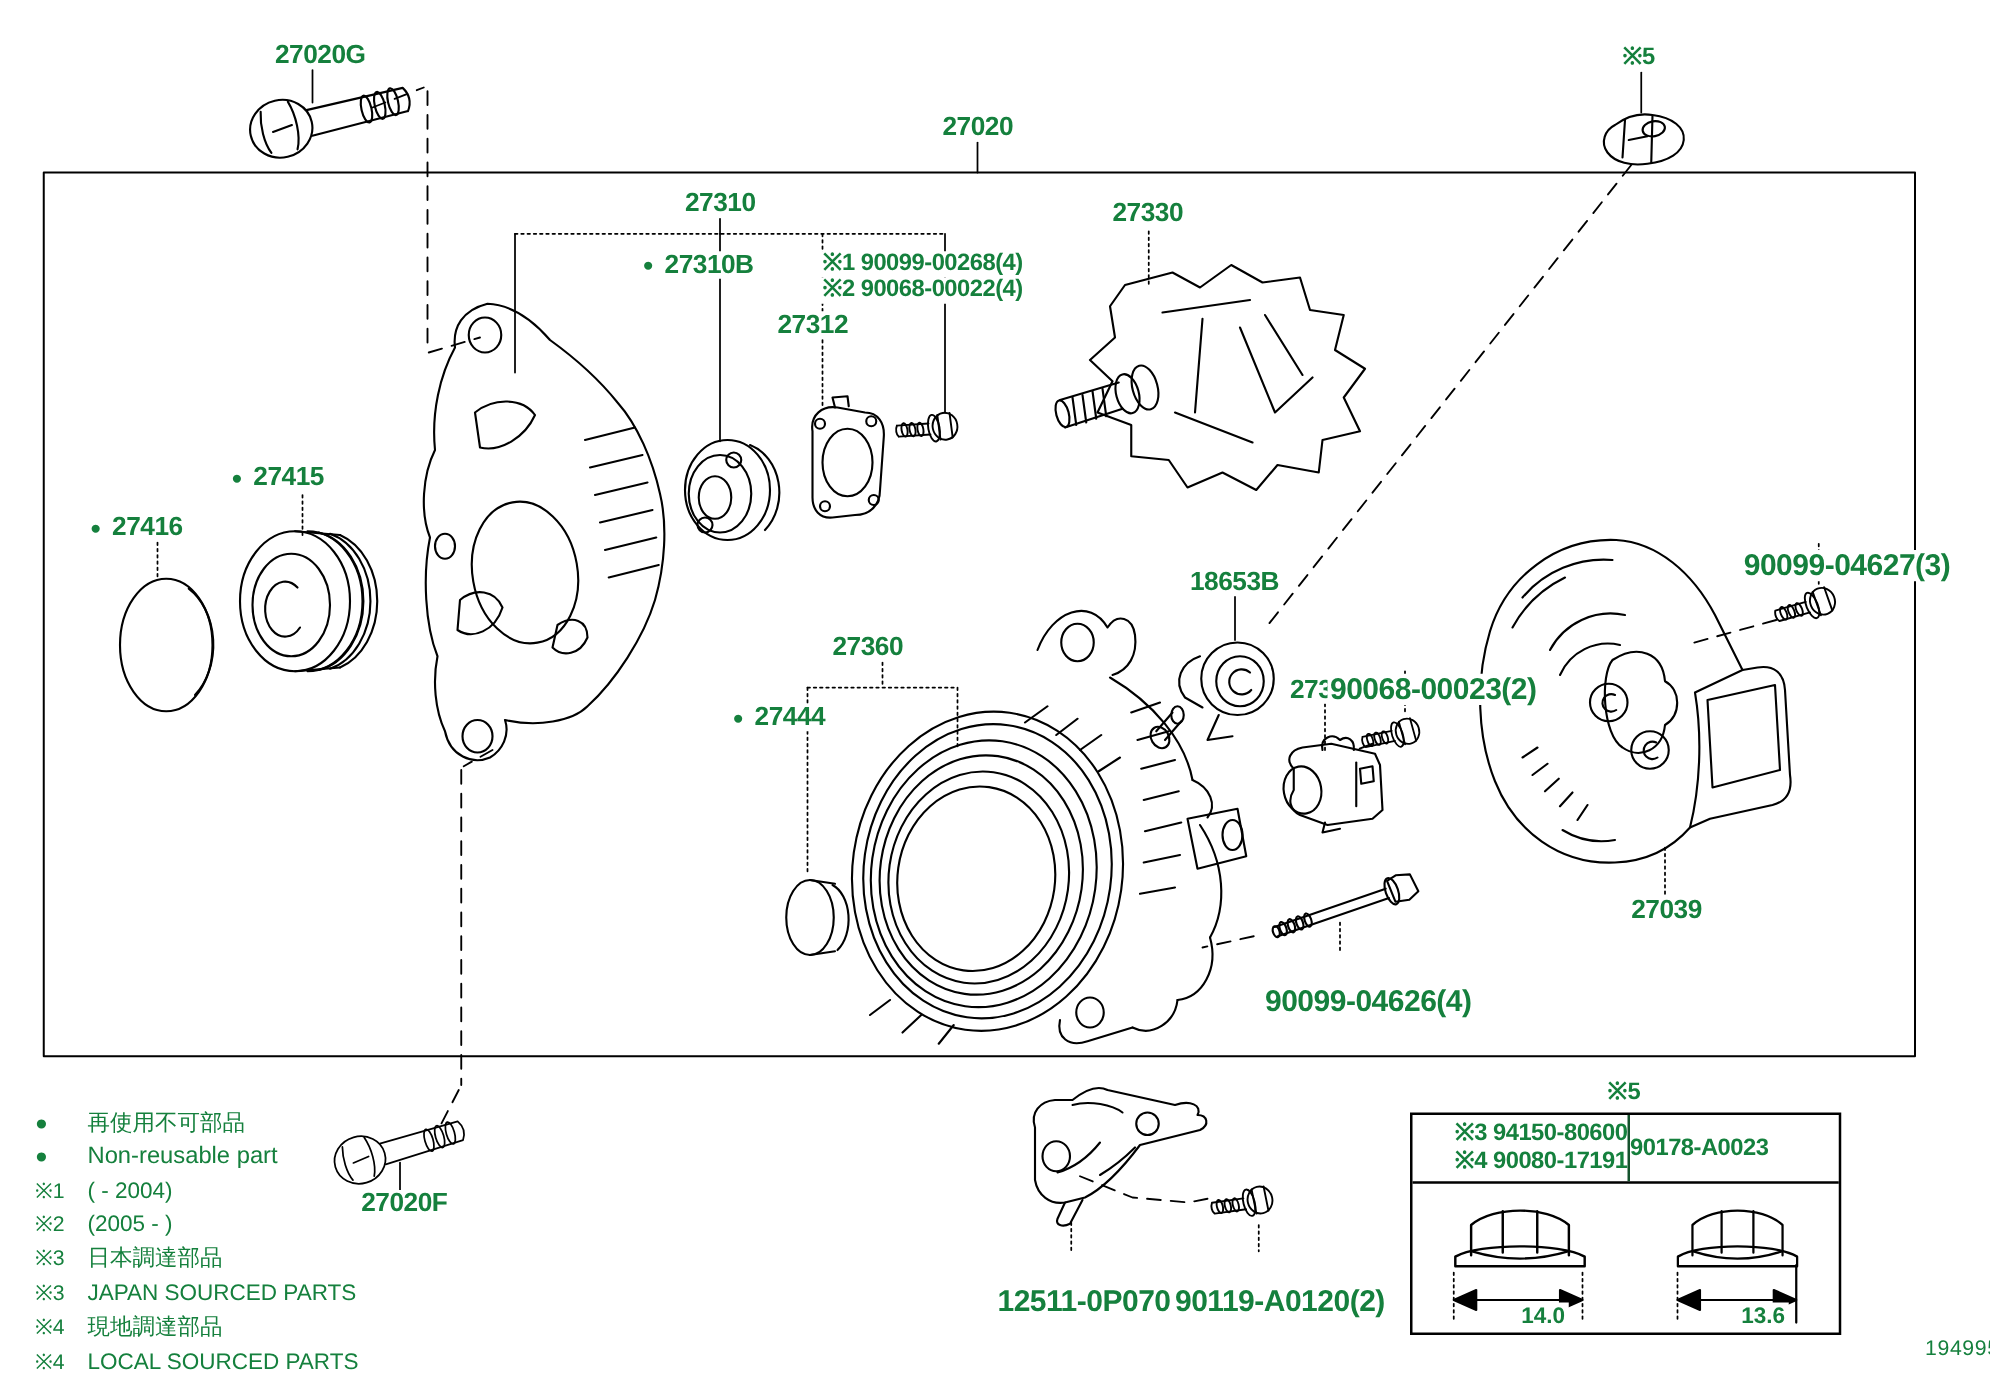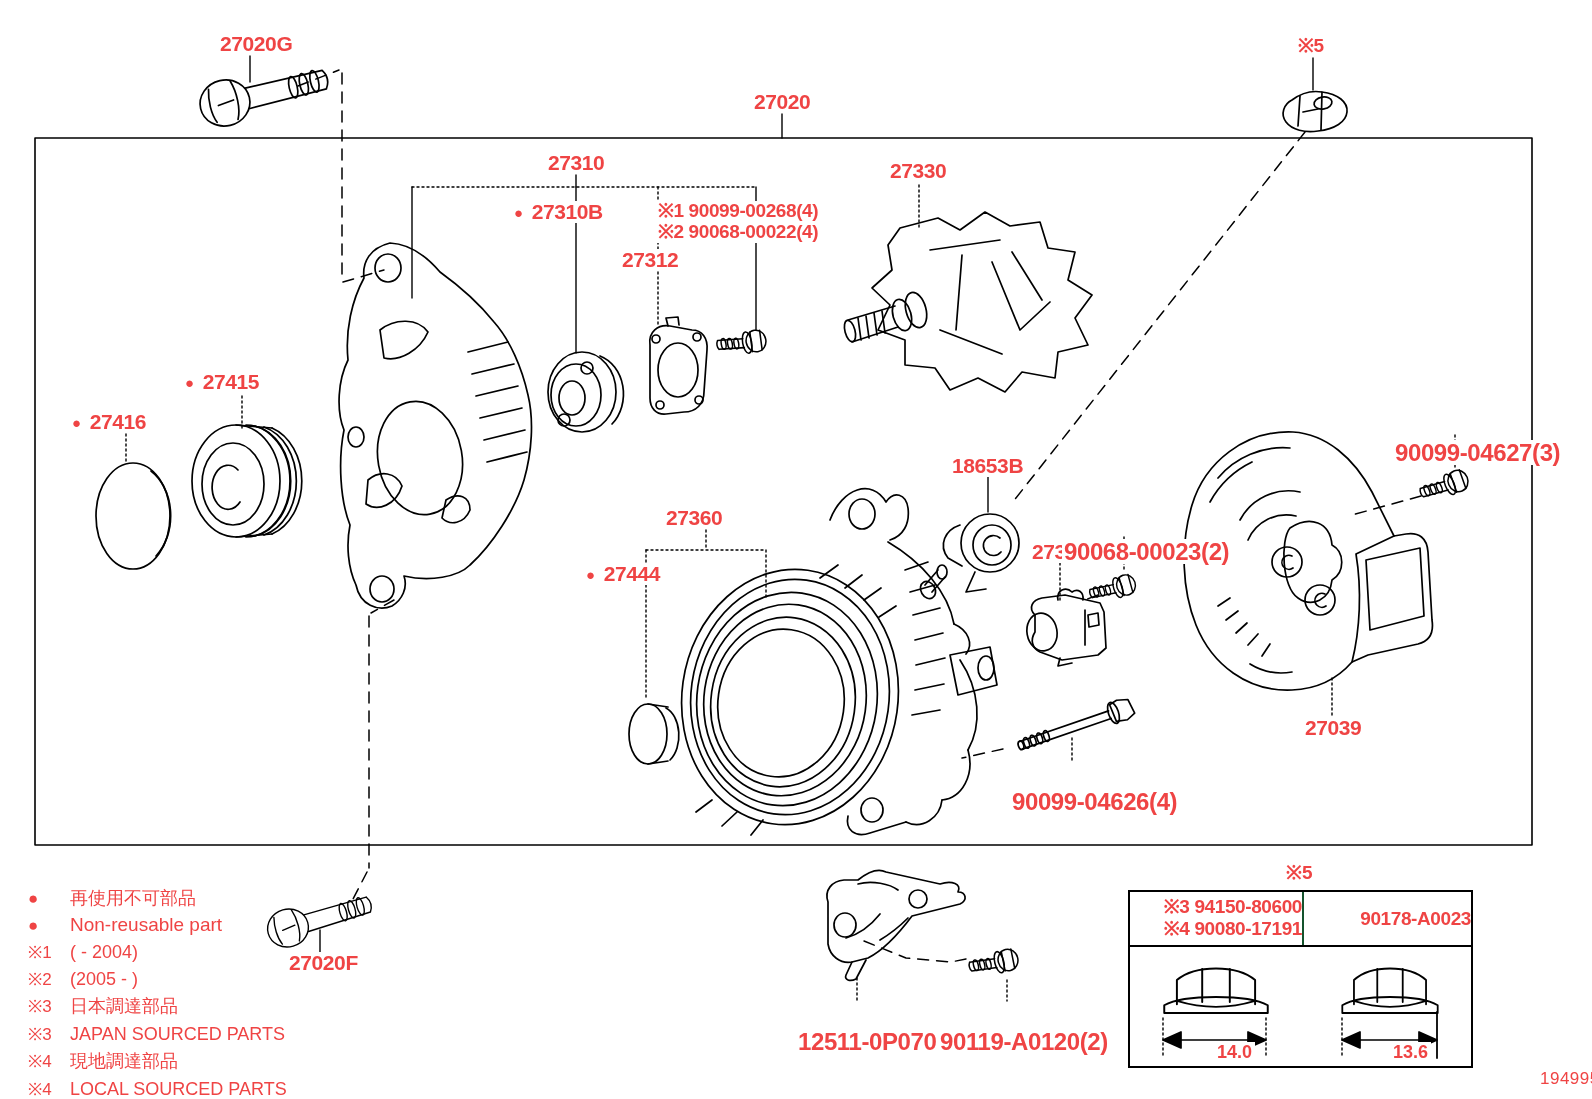--- a/index.html
+++ b/index.html
@@ -1,18 +1,18 @@
 <!DOCTYPE html>
 <html><head>
 <meta charset="utf-8">
 <style>
   html,body{margin:0;padding:0;background:#fff;}
   .canvas{
     position:relative;width:1592px;height:1099px;background:#ffffff;
-    font-family:"Liberation Sans", sans-serif;color:#ef4444;overflow:hidden;
+    font-family:"Liberation Sans", sans-serif;color:#15803d;overflow:hidden;
   }
   svg{position:absolute;left:0;top:0;}
   .callout{
     position:absolute;white-space:nowrap;font-weight:700;font-size:21px;
     letter-spacing:-0.4px;line-height:1.05;background:#fff;padding:0 2px;
     display:flex;align-items:center;gap:9px;
   }
   .callout .dot{font-size:15px;line-height:1;}
   .fs19{font-size:19px;}
   .fs20{font-size:24px;margin-top:26px;}
@@ -23,21 +23,21 @@
   .legend{position:absolute;left:28px;top:886px;}
   .legend-row{display:flex;align-items:baseline;gap:12px;font-size:18px;margin-bottom:4px;}
   .legend-row .marker{min-width:30px;font-size:17px;}
   .spec-table{
     position:absolute;left:1128px;top:890px;width:345px;height:178px;
     border:2.5px solid #000;box-sizing:border-box;background:transparent;
   }
   .spec-head{display:flex;height:55px;border-bottom:2px solid #000;box-sizing:border-box;}
   .spec-cell-l{width:174px;border-right:2px solid #14532d;box-sizing:border-box;
     padding:4px 0 0 8px;font-size:19px;font-weight:700;letter-spacing:-0.4px;line-height:1.18;text-align:right;}
-  .spec-cell-r{flex:1;display:flex;align-items:center;justify-content:flex-end;
+  .spec-cell-r{flex:1;display:flex;align-items:center;justify-content:flex-start;
     font-size:19px;font-weight:700;letter-spacing:-0.4px;}
   .dim-label{position:absolute;font-size:18px;font-weight:700;background:#fff;padding:0 3px;margin-left:22px;}
   .table-head-label{position:absolute;left:1286px;top:859px;font-size:19px;font-weight:700;}
   .doc-code{position:absolute;left:1497px;top:1069px;font-size:17px;letter-spacing:0.5px;margin-left:43px;}
 </style>
 </head>
 <body>
 
 <div class="canvas">
 

